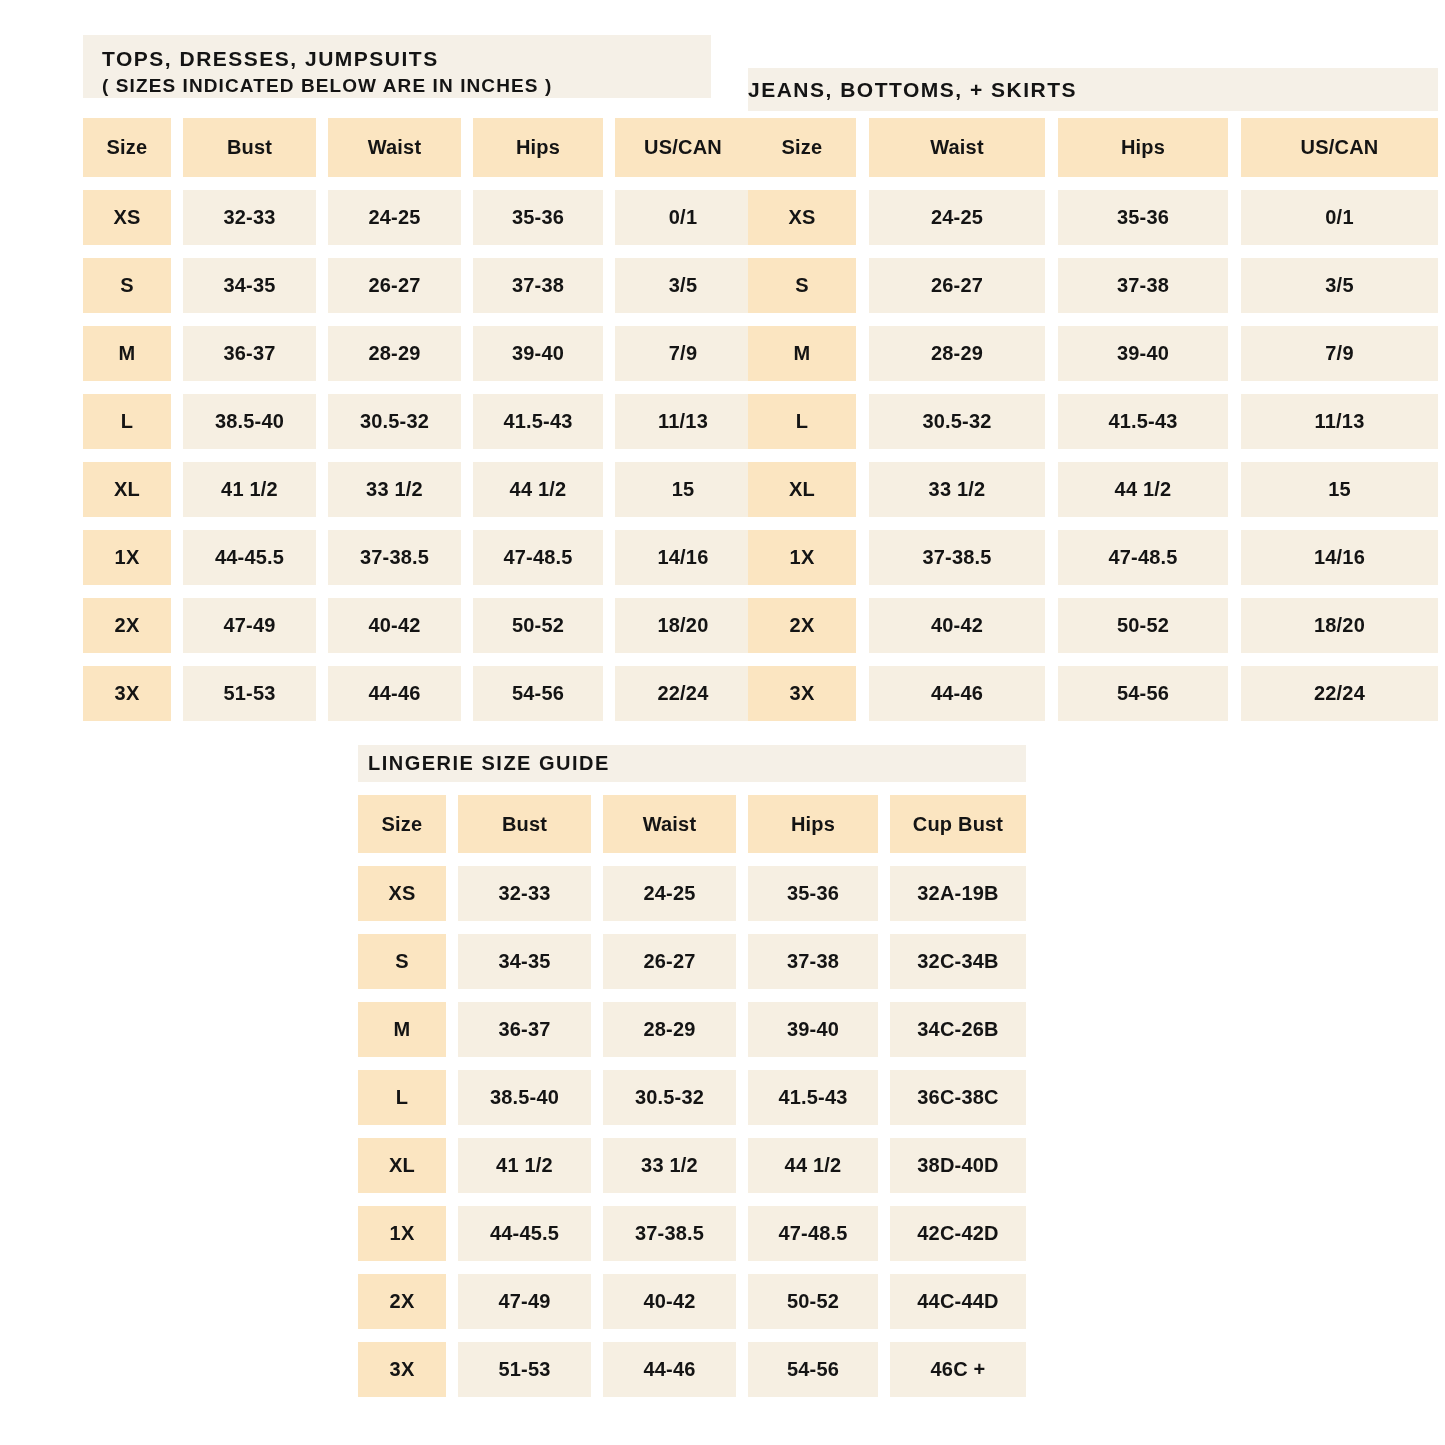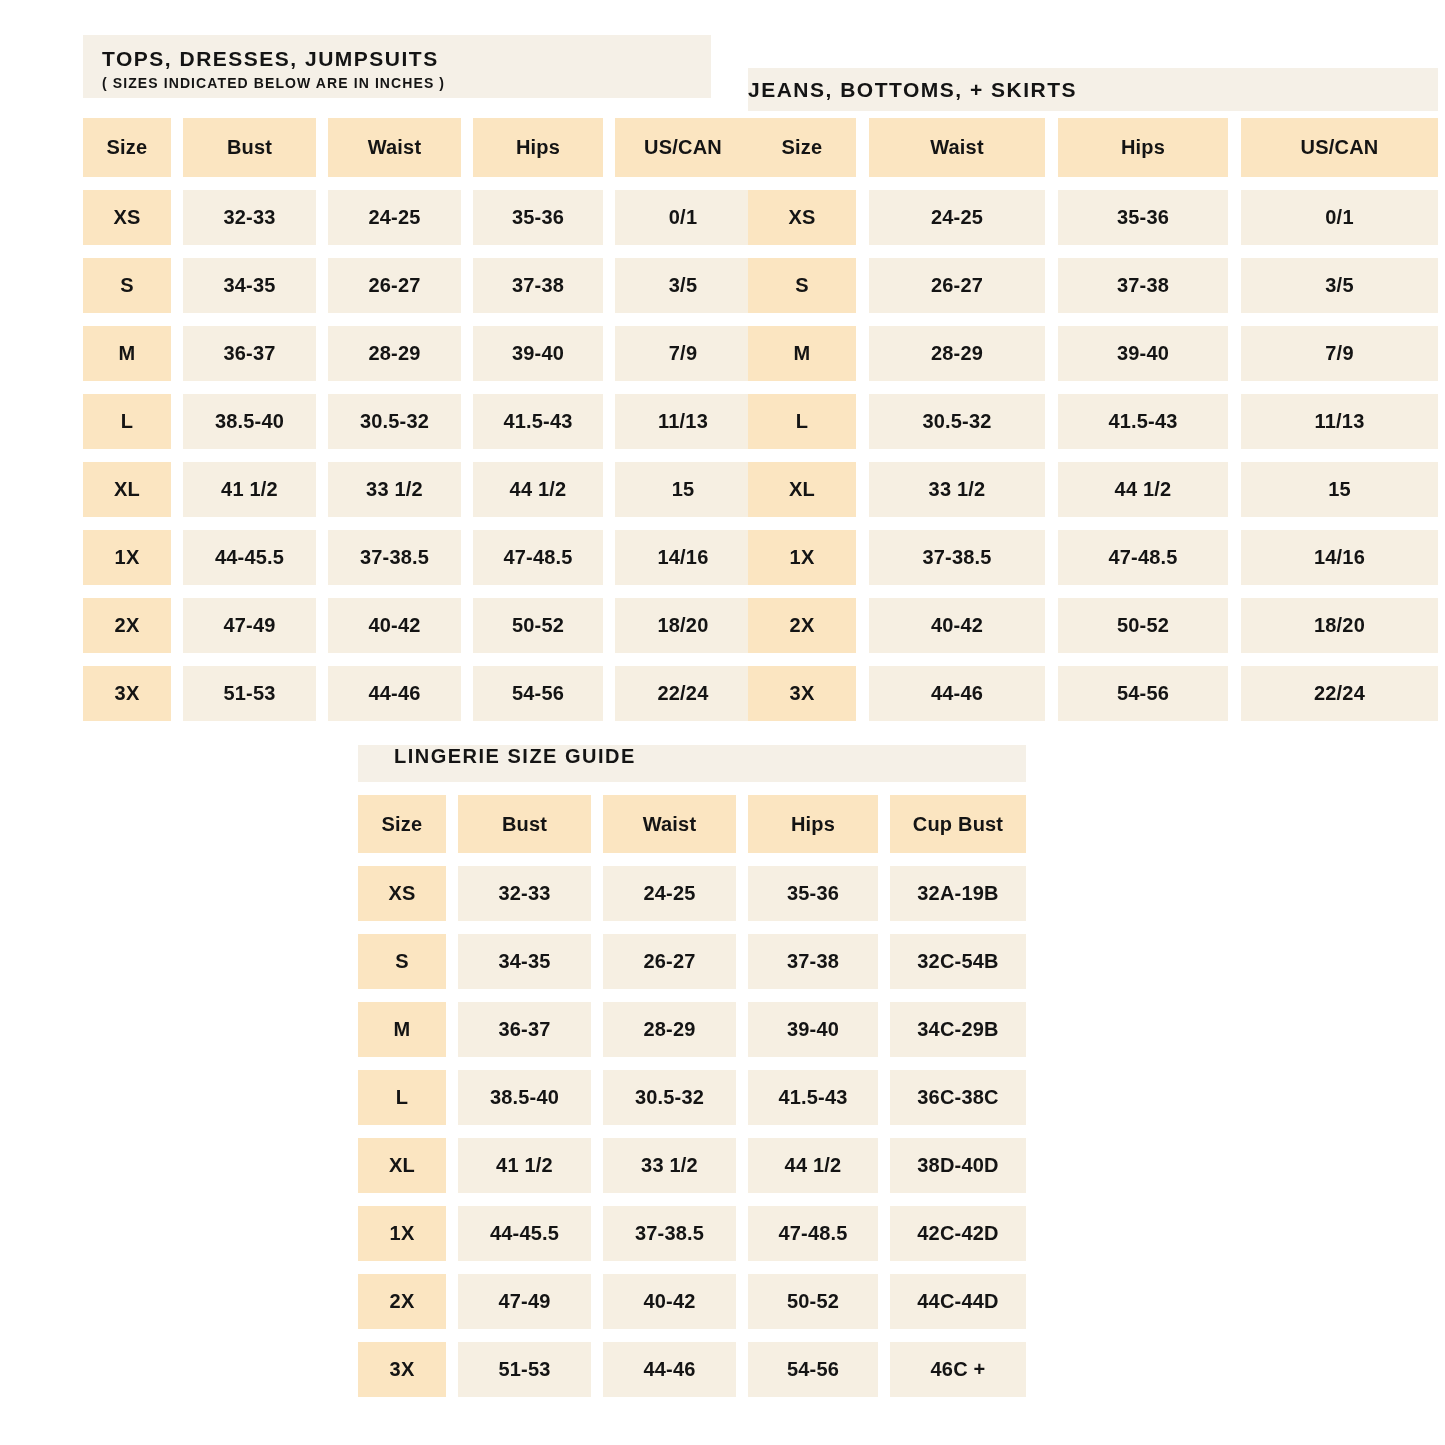--- a/index.html
+++ b/index.html
@@ -19,28 +19,28 @@
     width: 100%;
   }
   .band .title {
     font-weight: bold;
     font-size: 21px;
     letter-spacing: 1.5px;
     color: var(--ink, #141414);
   }
   .band .subtitle {
     font-weight: bold;
-    font-size: 14px;
+    font-size: 19px;
     letter-spacing: 1.1px;
     margin-top: 4px;
     color: var(--ink, #141414);
   }
   #table-tops .band { height: 63px; padding: 12px 0 0 19px; margin-bottom: 20px; }
   #table-jeans .band { height: 43px; display: flex; align-items: center; margin-bottom: 7px; }
-  #table-lingerie .band { height: 37px; padding-left: 36px; display: flex; align-items: flex-start; margin-bottom: 13px; }
+  #table-lingerie .band { height: 37px; padding-left: 10px; display: flex; align-items: center; margin-bottom: 13px; }
   #table-lingerie .band .title { font-size: 20px; }
 
   
   .grid { display: grid; column-gap: 12px; row-gap: 13px; }
   #table-tops .grid,
   #table-lingerie .grid { grid-template-columns: 88px 133px 133px 130px 136px; }
   #table-tops .grid { grid-template-rows: 59px repeat(8, 55px); }
   #table-lingerie .grid { grid-template-rows: 58px repeat(8, 55px); }
   #table-jeans .grid {
     grid-template-columns: 108px 176px 170px 197px;
@@ -177,26 +177,26 @@
       <div class="cell hcell">Cup Bust</div>
       <div class="cell hcell">XS</div>
       <div class="cell dcell">32-33</div>
       <div class="cell dcell">24-25</div>
       <div class="cell dcell">35-36</div>
       <div class="cell dcell">32A-19B</div>
       <div class="cell hcell">S</div>
       <div class="cell dcell">34-35</div>
       <div class="cell dcell">26-27</div>
       <div class="cell dcell">37-38</div>
-      <div class="cell dcell">32C-54B</div>
+      <div class="cell dcell">32C-34B</div>
       <div class="cell hcell">M</div>
       <div class="cell dcell">36-37</div>
       <div class="cell dcell">28-29</div>
       <div class="cell dcell">39-40</div>
-      <div class="cell dcell">34C-29B</div>
+      <div class="cell dcell">34C-26B</div>
       <div class="cell hcell">L</div>
       <div class="cell dcell">38.5-40</div>
       <div class="cell dcell">30.5-32</div>
       <div class="cell dcell">41.5-43</div>
       <div class="cell dcell">36C-38C</div>
       <div class="cell hcell">XL</div>
       <div class="cell dcell">41 1/2</div>
       <div class="cell dcell">33 1/2</div>
       <div class="cell dcell">44 1/2</div>
       <div class="cell dcell">38D-40D</div>

